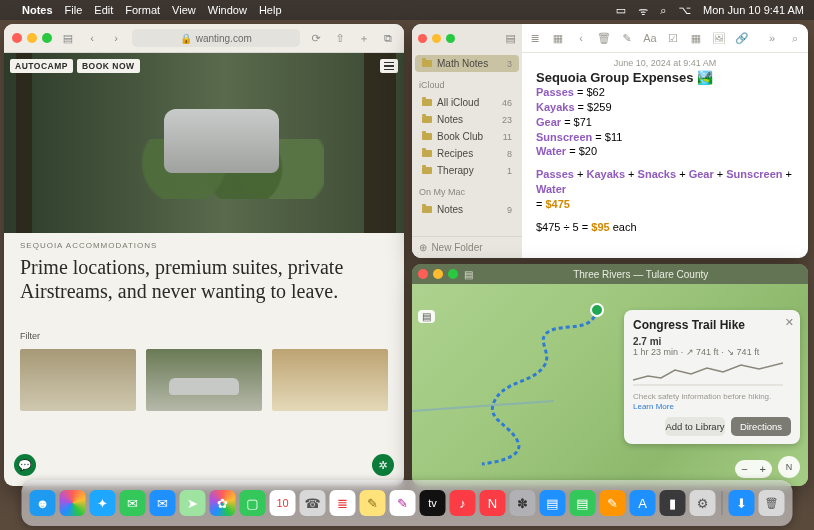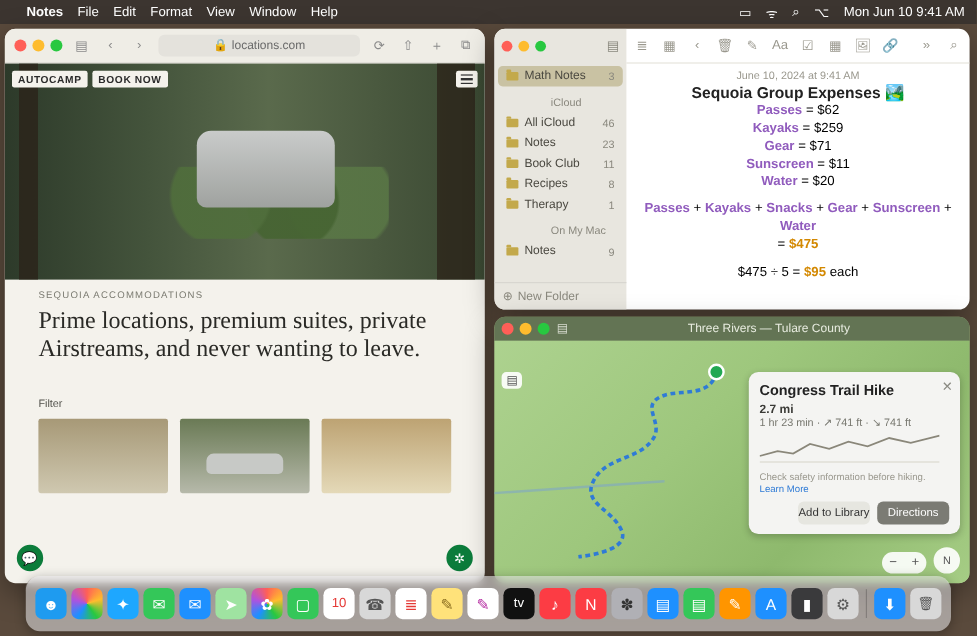--- a/index.html
+++ b/index.html
@@ -81,21 +81,21 @@
   background:
     linear-gradient(90deg, transparent 3%, #2b2218 3% 7%, transparent 7%),
     linear-gradient(90deg, transparent 90%, #2b2218 90% 98%, transparent 98%);
   opacity:0.75;
 }
 .hero-top { position:absolute; top:6px; left:6px; display:flex; gap:4px; align-items:center;}
 .badge { background:#f4f2ec; color:#2b2b2b; padding:2px 5px; border-radius:2px; font-size:8.5px; letter-spacing:0.5px; font-weight:700;}
 .hero-burger { position:absolute; top:6px; right:6px; width:18px; height:14px; background:#f4f2ec; border-radius:2px; display:flex; flex-direction:column; justify-content:center; gap:2px; align-items:center;}
 .hero-burger span{ width:10px; height:1.5px; background:#333;}
 
-.content-block{ padding:8px 28px 10px;}
+.content-block{ padding:8px 16px 10px;}
 .kicker{ font-size:8px; letter-spacing:1px; color:#7a7a70;}
 .headline{ font-family: Georgia, serif; font-size:20px; line-height:1.18; color:#2a2a26; margin-top:6px;}
 .filter-lbl{ font-size:9px; color:#52524c; margin-top:28px;}
 .thumb-row{ display:flex; gap:10px; margin-top:8px;}
 .thumb{ flex:1; height:62px; border-radius:2px;}
 .t1{ background:linear-gradient(180deg,#a79977,#cfc8b0);}
 .t2{ background:linear-gradient(180deg,#6a7a55,#b6b9aa); position:relative;}
 .t2::after{content:''; position:absolute; left:20%; top:46%; width:60%; height:28%; background:#c7c9c6; border-radius:6px 6px 4px 4px;}
 .t3{ background:linear-gradient(180deg,#bda373,#e4d9b8);}
 .fab{ position:absolute; bottom:10px; width:22px; height:22px; border-radius:50%; background:#0c7c3b; color:#fff; display:flex; align-items:center; justify-content:center; font-size:11px;}
@@ -105,33 +105,33 @@
 .notes {
   position:absolute; left:412px; top:4px; width:396px; height:234px;
   background:#fff; border-radius:9px; box-shadow:0 8px 24px rgba(0,0,0,0.35);
   display:flex; overflow:hidden;
 }
 .notes-sidebar{ width:110px; background:#e8e6df; display:flex; flex-direction:column;}
 .notes-sidebar-head{ height:28px; display:flex; align-items:center; padding:0 6px; gap:4px;}
 .notes-sidebar .traffic span{ width:9px;height:9px;}
 .sidebar-icon{ color:#8a887e; font-size:11px; margin-left:auto;}
 .nside-list{ padding:3px 3px; font-size:10px; color:#4a4840; display:flex; flex-direction:column; gap:0;}
-.nside-sec{ font-size:9px; color:#8a887e; padding:5px 7px 1px;margin-left:40px;}
+.nside-sec{ font-size:9px; color:#8a887e; padding:5px 7px 1px;}
 .nside-row{ display:flex; align-items:center; padding:3px 7px; border-radius:4px; gap:5px;}
 .nside-row.sel{ background:#c9c2a3;}
 .nside-row .cnt{ margin-left:auto; color:#8a887e; font-size:9px;}
 .nside-foot{ margin-top:auto; padding:5px 7px; font-size:10px; color:#8a887e; display:flex; gap:4px; align-items:center; border-top:1px solid #d8d6d0;}
 .folder-i{ display:inline-block; width:10px; height:7px; background:#c3a94b; border-radius:1px; position:relative;}
 .folder-i::before{content:'';position:absolute;top:-2px;left:0;width:4px;height:2px;background:#c3a94b;border-radius:1px 1px 0 0;}
 
 .notes-main{ flex:1; display:flex; flex-direction:column;}
 .notes-toolbar{ height:28px; display:flex; align-items:center; padding:0 6px; gap:9px; color:#9a988e; border-bottom:1px solid #e6e4dc; font-size:11px;}
 .notes-toolbar span{ display:inline-flex; align-items:center; justify-content:center; width:14px;}
 .notes-meta{ text-align:center; font-size:9px; color:#9a988e; padding:5px 0 2px;}
-.note-body{ padding:0 14px 8px; font-size:11px;text-align:center;}
+.note-body{ padding:0 14px 8px; font-size:11px;}
 .note-title{ font-weight:700; font-size:13px; color:#222;}
 .orange{ color:#d38800; font-weight:600;}
 .purple{ color:#905bbd; font-weight:600;}
 .eq-row{ margin-top:0px; line-height:1.35;}
 .spacer{ height:8px;}
 
 
 .maps{
   position:absolute; left:412px; top:244px; width:396px; height:222px;
   border-radius:9px; overflow:hidden; box-shadow:0 8px 24px rgba(0,0,0,0.35);
@@ -209,21 +209,21 @@
       <div class="traffic">
           <span class="tr-red"></span>
           <span class="tr-yellow"></span>
           <span class="tr-green"></span>
         </div>
       <span class="icon-btn">▤</span>
       <span class="icon-btn">‹</span>
       <span class="icon-btn">›</span>
       <div class="safari-addr">
           <span style="margin-right:3px">🔒</span>
-          <span>locations.com</span>
+          <span>wanting.com</span>
         </div>
       <span class="icon-btn">⟳</span>
       <span class="icon-btn">⇧</span>
       <span class="icon-btn">＋</span>
       <span class="icon-btn">⧉</span>
     </div>
     <div class="safari-hero">
       <div class="trunks"></div>
       <div class="foliage"></div>
       <div class="hero-top">

